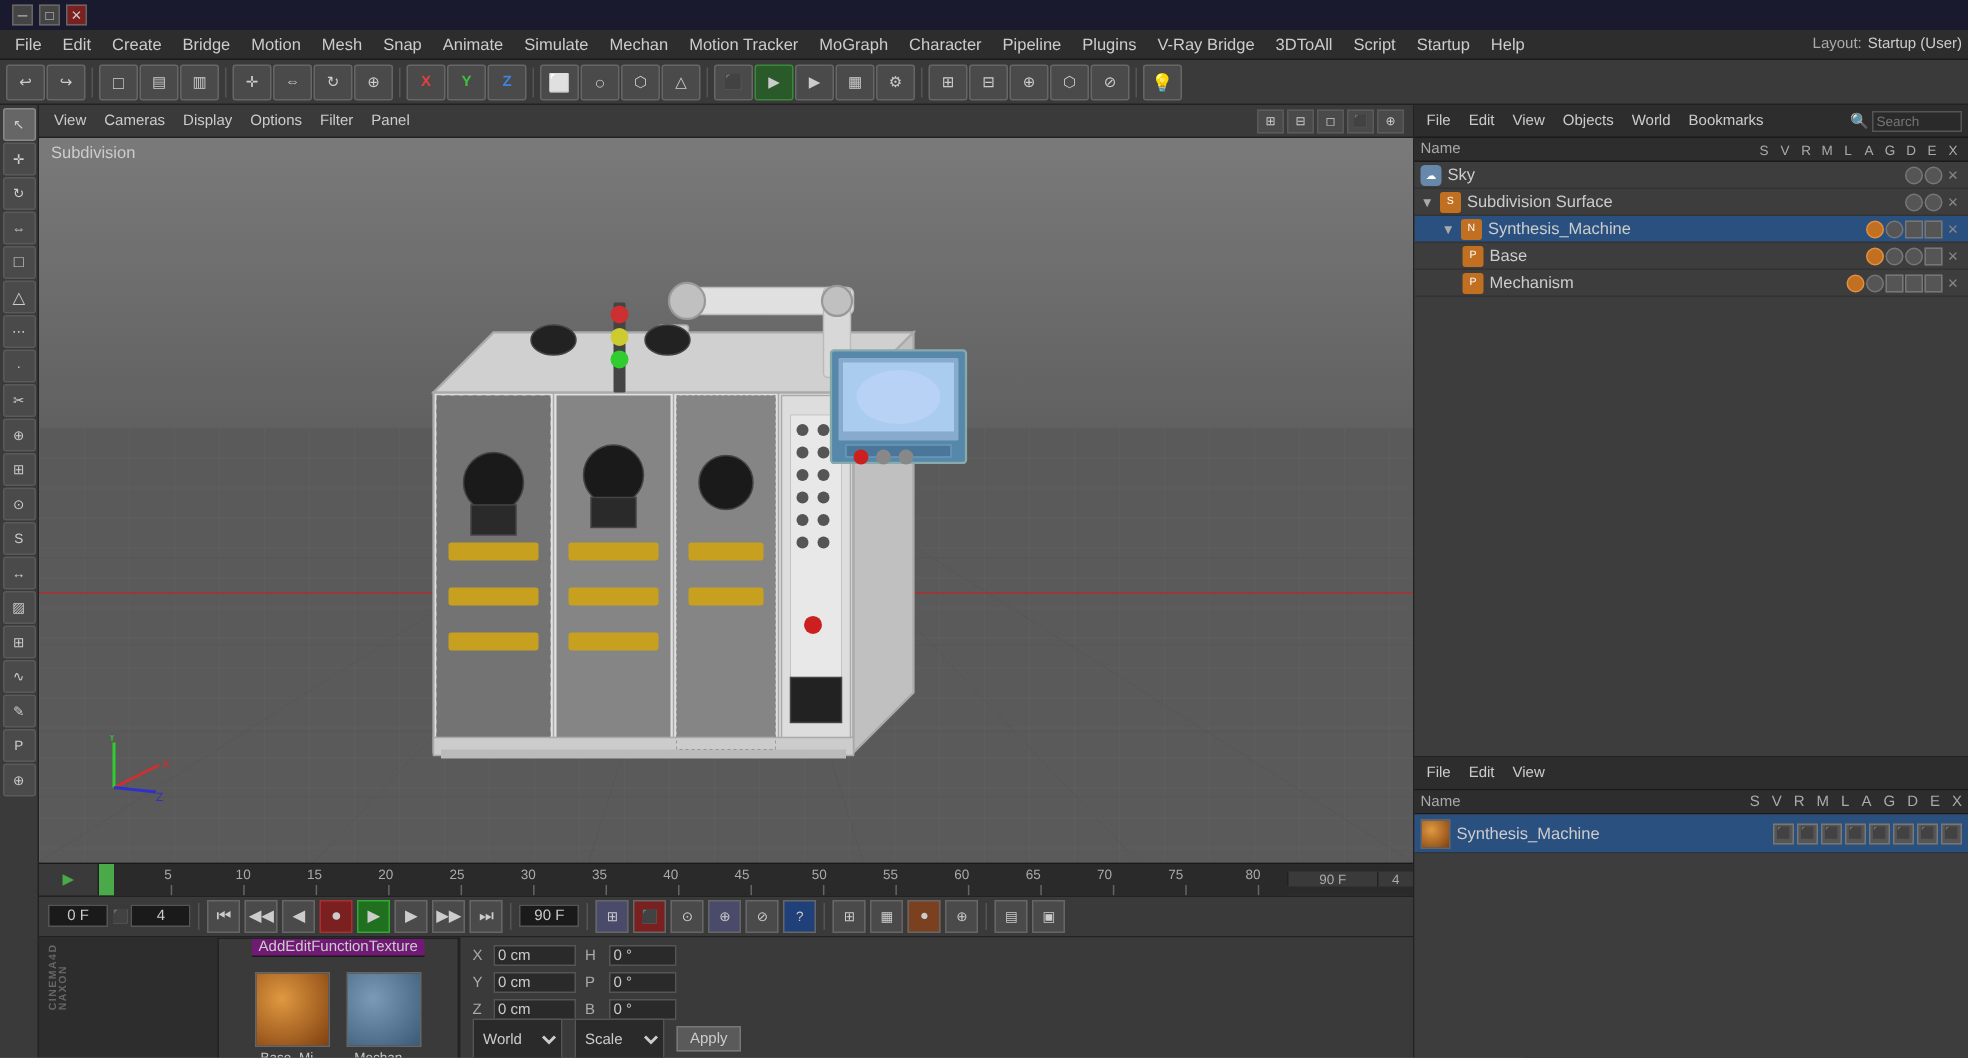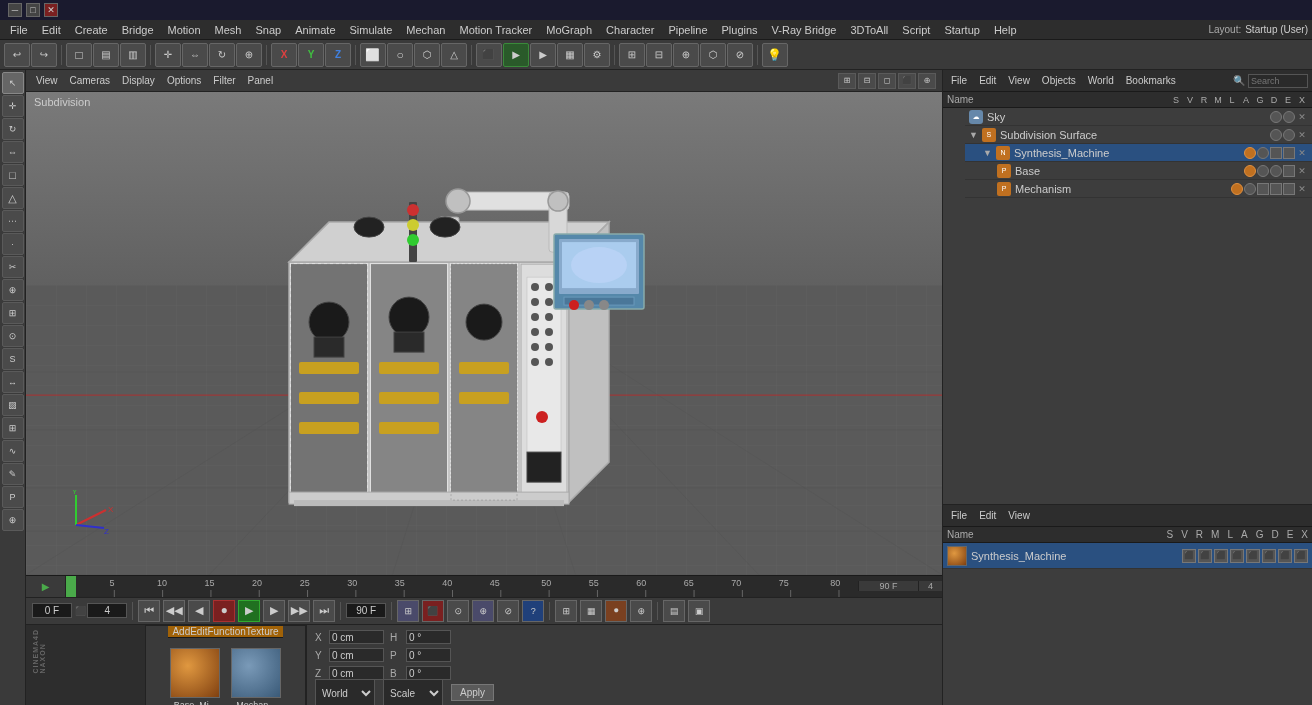--- a/index.html
+++ b/index.html
@@ -241,21 +241,20 @@
       overflow: auto;
     }
     .obj-row {
       height: 18px;
       display: flex;
       align-items: center;
       padding: 0 4px;
       gap: 2px;
       cursor: pointer;
       border-bottom: 1px solid #333;
-      margin-left: 22px;
     }
     .obj-row.selected { background: #2a5080; }
     .obj-indent { width: 12px; display: inline-block; }
     .obj-arrow { color: #aaa; font-size: 9px; margin-right: 2px; }
     .obj-icon {
       width: 14px; height: 14px;
       display: flex; align-items: center; justify-content: center;
       font-size: 9px;
       margin-right: 2px;
     }
@@ -869,21 +868,21 @@
       <div id="bottom-panels">
 
         <div style="width:120px; background:#2d2d2d; border-right:1px solid #222; position:relative; display:flex; flex-direction:column;">
           <div style="flex:1; display:flex; align-items:flex-start; justify-content:flex-start; padding:4px; gap:4px;">
 
             <div style="width:16px; writing-mode:vertical-lr; transform:rotate(180deg); font-size:7px; font-weight:bold; color:#666; letter-spacing:1px; margin-right:4px;">NAXON<br>CINEMA4D</div>
           </div>
         </div>
 
         <div id="mat-thumb-area" style="width:160px; background:#3a3a3a; border-right:1px solid #222; display:flex; flex-direction:column; padding:0;">
-          <div style="height:22px; background:#a16207; display:flex; align-items:center; padding:0 4px; gap:0; border-bottom:1px solid #1a1a1a;">
+          <div style="height:22px; background:#701a75; display:flex; align-items:center; padding:0 4px; gap:0; border-bottom:1px solid #1a1a1a;">
             <span style="font-size:10px; color:#ccc;">Add</span>
             <span style="font-size:10px; color:#ccc;">Edit</span>
             <span style="font-size:10px; color:#ccc;">Function</span>
             <span style="font-size:10px; color:#ccc;">Texture</span>
           </div>
           <div style="flex:1; display:flex; align-items:center; padding:4px; gap:6px;">
 
             <div class="mat-thumb">
               <div class="mat-thumb-img" style="background: radial-gradient(circle at 35% 35%, #e09840, #804010);"></div>
               <span class="mat-thumb-label">Base_Mi...</span>

